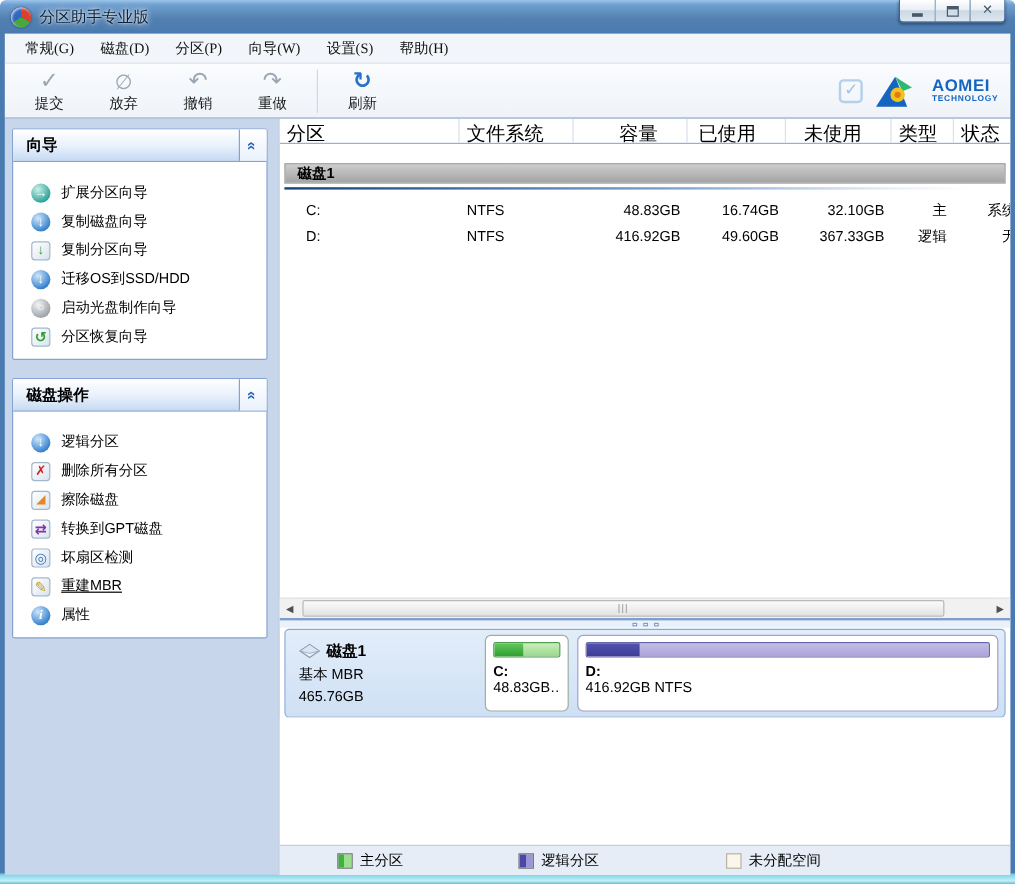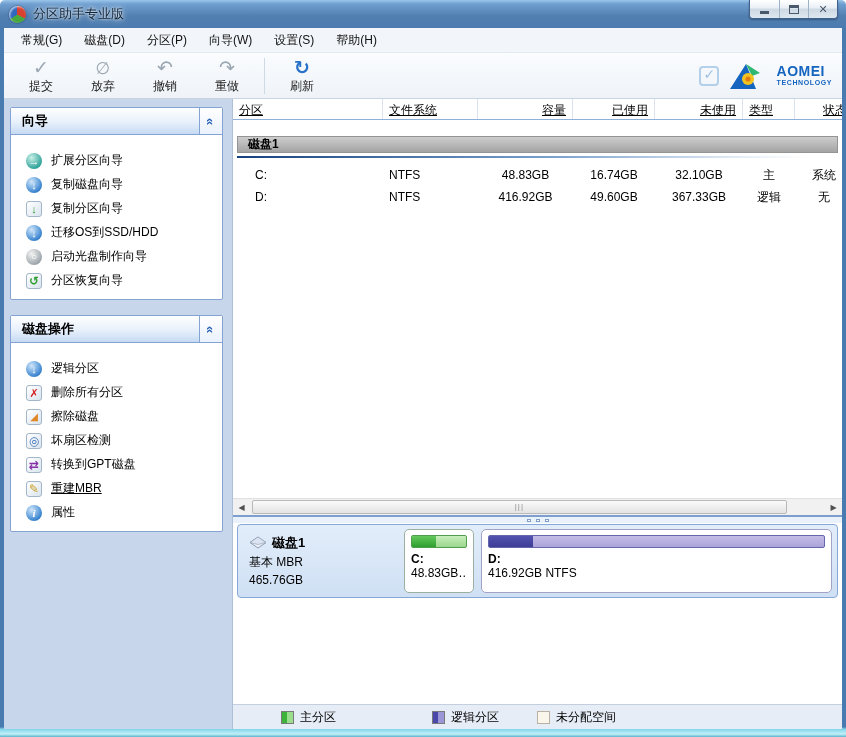--- a/index.html
+++ b/index.html
@@ -29,21 +29,21 @@
     background:linear-gradient(180deg,#ffffff,#e9eff5 45%,#ccd8e3 50%,#dde7f0);
     border-left:1px solid #9db2c6; }
   .wb:first-child{ border-left:none; }
   .g-min{ width:9px; height:3px; background:#49596b; margin-top:7px; }
   .g-max{ width:10px; height:9px; border:1px solid #49596b; border-top-width:3px; background:transparent; }
   .g-x{ font-size:11px; font-weight:bold; color:#49596b; line-height:1; }
 
   
   .menubar{ margin:0 4px; height:25px; background:#f2f5f9; display:flex; align-items:center;
     padding-left:6px; border-bottom:1px solid #e3e9f0; }
-  .menu-item{ font-size:12px; color:#111; padding:4px 11px; cursor:default; }
+  .menu-item{ font-size:12px; color:#111; padding:4px 11px; cursor:default;font-family:Liberation Serif, serif; }
 
   
   .toolbar{ margin:0 4px; height:46px; background:linear-gradient(#fafcfe,#eff3f8);
     display:flex; align-items:center; padding:0 10px 0 6px; border-bottom:1px solid #c9d4e2; }
   .tbtn{ width:62px; height:42px; display:flex; flex-direction:column; align-items:center;
     justify-content:center; gap:1px; cursor:default; border-radius:3px; }
   .tic{ height:21px; display:flex; align-items:flex-end; justify-content:center;
     font-size:19px; line-height:1; }
   .tlabel{ font-size:12px; color:#1a1a1a; }
   .dis .tic{ color:#9aa6b2; }
@@ -99,35 +99,35 @@
   .ic-wipe{ color:#e08828; } .ic-wipe::before{ content:"◢"; font-size:10px; }
   .ic-scan{ color:#3a70b8; } .ic-scan::before{ content:"◎"; font-size:12px; }
   .ic-gpt{ color:#8830a8; font-weight:bold; } .ic-gpt::before{ content:"⇄"; font-size:12px; }
   .ic-mbr{ color:#c89a18; } .ic-mbr::before{ content:"✎"; font-size:12px; }
   .ic-info{ font-family:"Liberation Serif","DejaVu Serif",serif; font-style:italic; font-weight:bold; }
   .ic-info::before{ content:"i"; }
 
   
   .main{ flex:1; background:#fff; display:flex; flex-direction:column; overflow:hidden; border-left:1px solid #aebfd6;}
   .thead{ height:21px; flex:none; display:flex; border-bottom:1px solid #8fb0d8; background:#fff; overflow:hidden;}
-  .th{ font-size:12px; color:#000; padding:3px 6px 0 6px; border-right:1px solid #d9e2ee; flex:none; white-space:nowrap;text-decoration:underline;}
+  .th{ font-size:16px; color:#000; padding:3px 24px 0 6px; border-right:1px solid #d9e2ee; flex:none; white-space:nowrap;}
   .c0{ width:150px; } .c1{ width:95px; }
   .c2{ width:95px; text-align:right; } .c3{ width:82px; text-align:right; }
   .c4{ width:88px; text-align:right; } .c5{ width:52px; text-align:left; }
   .c6{ width:58px; text-align:right; border-right:none; }
   .tbody{ height:378px; flex:none; overflow:hidden; }
   .group-bar{ margin:16px 4px 0 4px; height:17px; display:flex; align-items:center; padding-left:10px;
     background:linear-gradient(#cdcdcd,#a4a4a4); border:1px solid #949494;
     font-size:12px; font-weight:bold; color:#000; }
   .group-underline{ margin:3px 0 6px 4px; height:2px; width:572px;
     background:linear-gradient(90deg,#16417c,#7aa0cc 55%,#eaf1f8 90%,transparent); }
   .trow{ height:22px; display:flex; align-items:center; }
   .td{ font-size:12px; color:#000; padding:0 6px; flex:none; white-space:nowrap; overflow:hidden;}
   .td.c0{ padding-left:22px; }
-  .td.c2,.td.c3,.td.c4,.td.c5,.td.c6{ text-align:center; }
+  .td.c2,.td.c3,.td.c4,.td.c5,.td.c6{ text-align:right; }
 
   
   .hscroll{ height:17px; flex:none; display:flex; background:#f1f1f1; border-top:1px solid #e0e0e0;}
   .sarrow{ width:17px; flex:none; display:flex; align-items:center; justify-content:center;
     font-size:8px; color:#505050; background:#f1f1f1; cursor:default;}
   .strack{ flex:1; position:relative; }
   .sthumb{ position:absolute; left:2px; top:1px; bottom:1px; width:93%;
     background:linear-gradient(#fbfbfb,#e3e3e3); border:1px solid #b9b9b9; border-radius:2px;
     display:flex; align-items:center; justify-content:center; }
   .grip{ font-size:8px; color:#8f8f8f; letter-spacing:1px; line-height:1;}
@@ -154,21 +154,21 @@
   .bar-d .fill{ position:absolute; left:0; top:0; bottom:0; background:linear-gradient(#5353b0,#3d3d96); }
   .pl{ font-size:12px; font-weight:bold; margin-top:4px; }
   .ps{ font-size:12px; white-space:nowrap; overflow:hidden; }
 
   .filler{ flex:1; background:#fff; }
 
   
   .legend{ height:25px; flex:none; background:#e6edf6; border-top:1px solid #c3cfde;
     display:flex; align-items:center; padding-left:10px; }
   .litem{ display:flex; align-items:center; gap:6px; font-size:12px; color:#000;padding-left:38px; }
-  .l1{ margin-left:0; } .l2{ margin-left:58px; } .l3{ }
+  .l1{ margin-left:0; } .l2{ margin-left:58px; } .l3{ margin-left:68px; }
   .chip{ width:13px; height:13px; border:1px solid #7a7a7a; flex:none; }
   .chip-primary{ background:linear-gradient(90deg,#3db33a 0 45%,#9ade8e 45%); }
   .chip-logical{ background:linear-gradient(90deg,#4a49a8 0 45%,#9a96d8 45%); }
   .chip-unalloc{ background:#faf6ec; border-color:#b9b1a1; }
 </style>
 </head>
 <body>
 
 <div class="window">
 
@@ -287,26 +287,26 @@
           </div>
           <div class="sitem">
             <span class="ic box ic-delx"></span>
             <span class="slabel">删除所有分区</span>
           </div>
           <div class="sitem">
             <span class="ic box ic-wipe"></span>
             <span class="slabel">擦除磁盘</span>
           </div>
           <div class="sitem">
+            <span class="ic box ic-gpt"></span>
+            <span class="slabel">转换到GPT磁盘</span>
+          </div>
+          <div class="sitem">
             <span class="ic box ic-scan"></span>
             <span class="slabel">坏扇区检测</span>
-          </div>
-          <div class="sitem">
-            <span class="ic box ic-gpt"></span>
-            <span class="slabel">转换到GPT磁盘</span>
           </div>
           <div class="sitem">
             <span class="ic box ic-mbr"></span>
             <span class="slabel u">重建MBR</span>
           </div>
           <div class="sitem">
             <span class="ic ball ball-blue ic-info"></span>
             <span class="slabel">属性</span>
           </div>
         </div>

